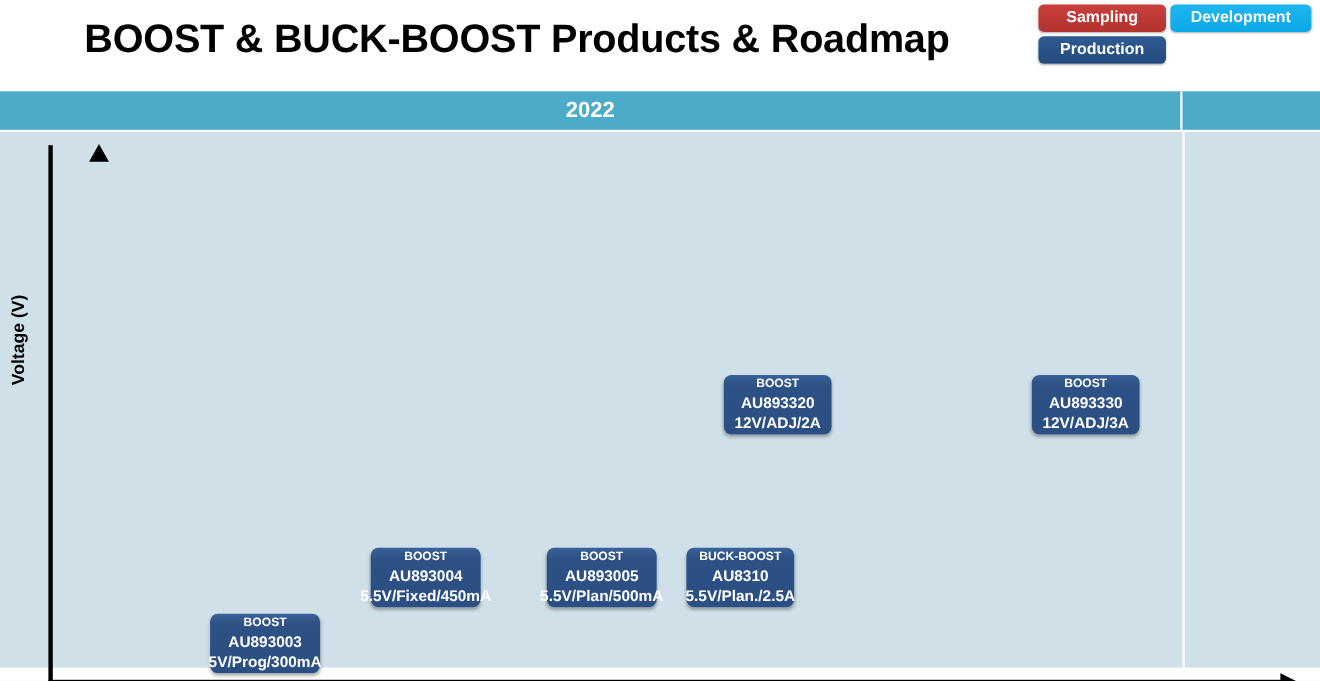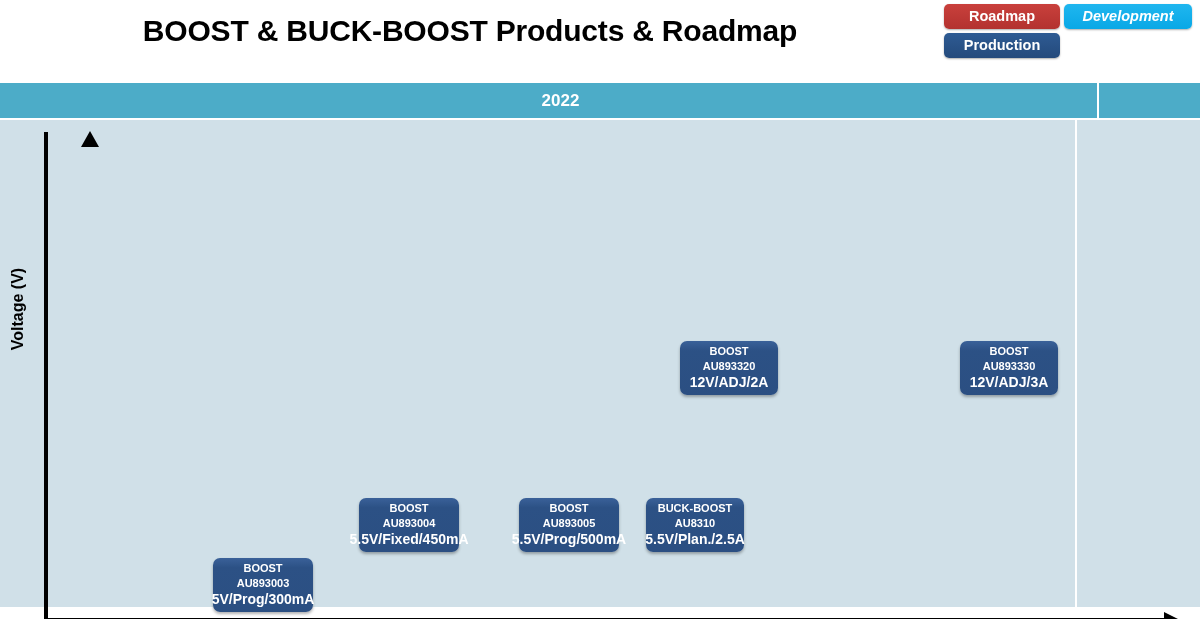--- a/index.html
+++ b/index.html
@@ -20,21 +20,21 @@
     position: absolute;
     left: 0; top: 0;
     width: 1200px; height: 83px;
     background: #ffffff;
   }
   #page-title {
     position: absolute;
     left: 0; top: 14px;
     width: 940px;
     text-align: center;
-    font-size: 30px;
+    font-size: 36px;
     font-weight: bold;
     color: #000000;
     letter-spacing: -0.2px;
     white-space: nowrap;
   }
 
   
   #legend {
     position: absolute;
     left: 944px; top: 4px;
@@ -49,41 +49,40 @@
     display: flex;
     align-items: center;
     justify-content: center;
     font-size: 14.5px;
     font-weight: bold;
     color: #ffffff;
     box-shadow: 0 1px 2px rgba(0,0,0,0.32);
     line-height: 1;
   }
   .legend-badge.sampling    { background: linear-gradient(#c9403c, #b3322f); }
-  .legend-badge.development { background: linear-gradient(#1fb6ef, #09a8e6); font-style: italic; }
+  .legend-badge.development { background: linear-gradient(#1fb6ef, #09a8e6); }
   .legend-badge.production  { background: linear-gradient(#2e5b93, #244a7c); }
   .legend-badge.plan        { background: linear-gradient(#efeff4, #e3e2ea); color: #111111; }
 
   
   #year-header {
     position: absolute;
     left: 0; top: 83px;
     width: 1200px; height: 35px;
     background: #4cacc8;
     display: flex;
   }
   .year-cell {
     display: flex;
     align-items: center;
     justify-content: center;
-    font-size: 17px;
+    font-size: 20px;
     font-weight: bold;
     color: #ffffff;
     height: 100%;
-    margin-left: 24px;
   }
   .year-cell.y2022 { width: 1075px; border-right: 2px solid #ffffff; box-sizing: border-box; }
   .year-cell.y2023 { width: 125px; }
 
   
   #chart-body {
     position: absolute;
     left: 0; top: 120px;
     width: 1200px; height: 487px;
     background: #d0e0e8;
@@ -144,34 +143,33 @@
     border-radius: 7px;
     box-shadow: 0 2px 3px rgba(0,0,0,0.30);
     color: #ffffff;
     text-align: center;
     display: flex;
     flex-direction: column;
     justify-content: center;
     align-items: center;
     box-sizing: border-box;
     padding: 7px 5px;
-    margin-left: 22px;
   }
   .product-node .pn-type { font-size: 11px; font-weight: bold; line-height: 1.32; }
-  .product-node .pn-part { font-size: 11px; font-weight: bold; line-height: 1.32; }
+  .product-node .pn-part { font-size: 14px; font-weight: bold; line-height: 1.32; }
   .product-node .pn-spec { font-size: 14px; font-weight: bold; line-height: 1.32; }
 </style>
 </head>
 <body>
 
 <div id="title-bar">
   <div id="page-title">BOOST &amp; BUCK-BOOST Products &amp; Roadmap</div>
 
   <div id="legend">
-    <div class="legend-badge sampling">Roadmap</div>
+    <div class="legend-badge sampling">Sampling</div>
     <div class="legend-badge development">Development</div>
     <div class="legend-badge production">Production</div>
   </div>
 </div>
 
 <div id="year-header">
   <div class="year-cell y2022">2022</div>
 </div>
 
 <div id="chart-body">
@@ -193,21 +191,21 @@
         <div class="pn-spec">5V/Prog/300mA</div>
       </div>
       <div class="product-node" style="left: 337px; top: 378px; width: 100px; height: 54px;">
         <div class="pn-type">BOOST</div>
         <div class="pn-part">AU893004</div>
         <div class="pn-spec">5.5V/Fixed/450mA</div>
       </div>
       <div class="product-node" style="left: 497px; top: 378px; width: 100px; height: 54px;">
         <div class="pn-type">BOOST</div>
         <div class="pn-part">AU893005</div>
-        <div class="pn-spec">5.5V/Prog/500mA</div>
+        <div class="pn-spec">5.5V/Plan/500mA</div>
       </div>
       <div class="product-node" style="left: 624px; top: 378px; width: 98px; height: 54px;">
         <div class="pn-type">BUCK-BOOST</div>
         <div class="pn-part">AU8310</div>
         <div class="pn-spec">5.5V/Plan./2.5A</div>
       </div>
       <div class="product-node" style="left: 658px; top: 221px; width: 98px; height: 54px;">
         <div class="pn-type">BOOST</div>
         <div class="pn-part">AU893320</div>
         <div class="pn-spec">12V/ADJ/2A</div>

